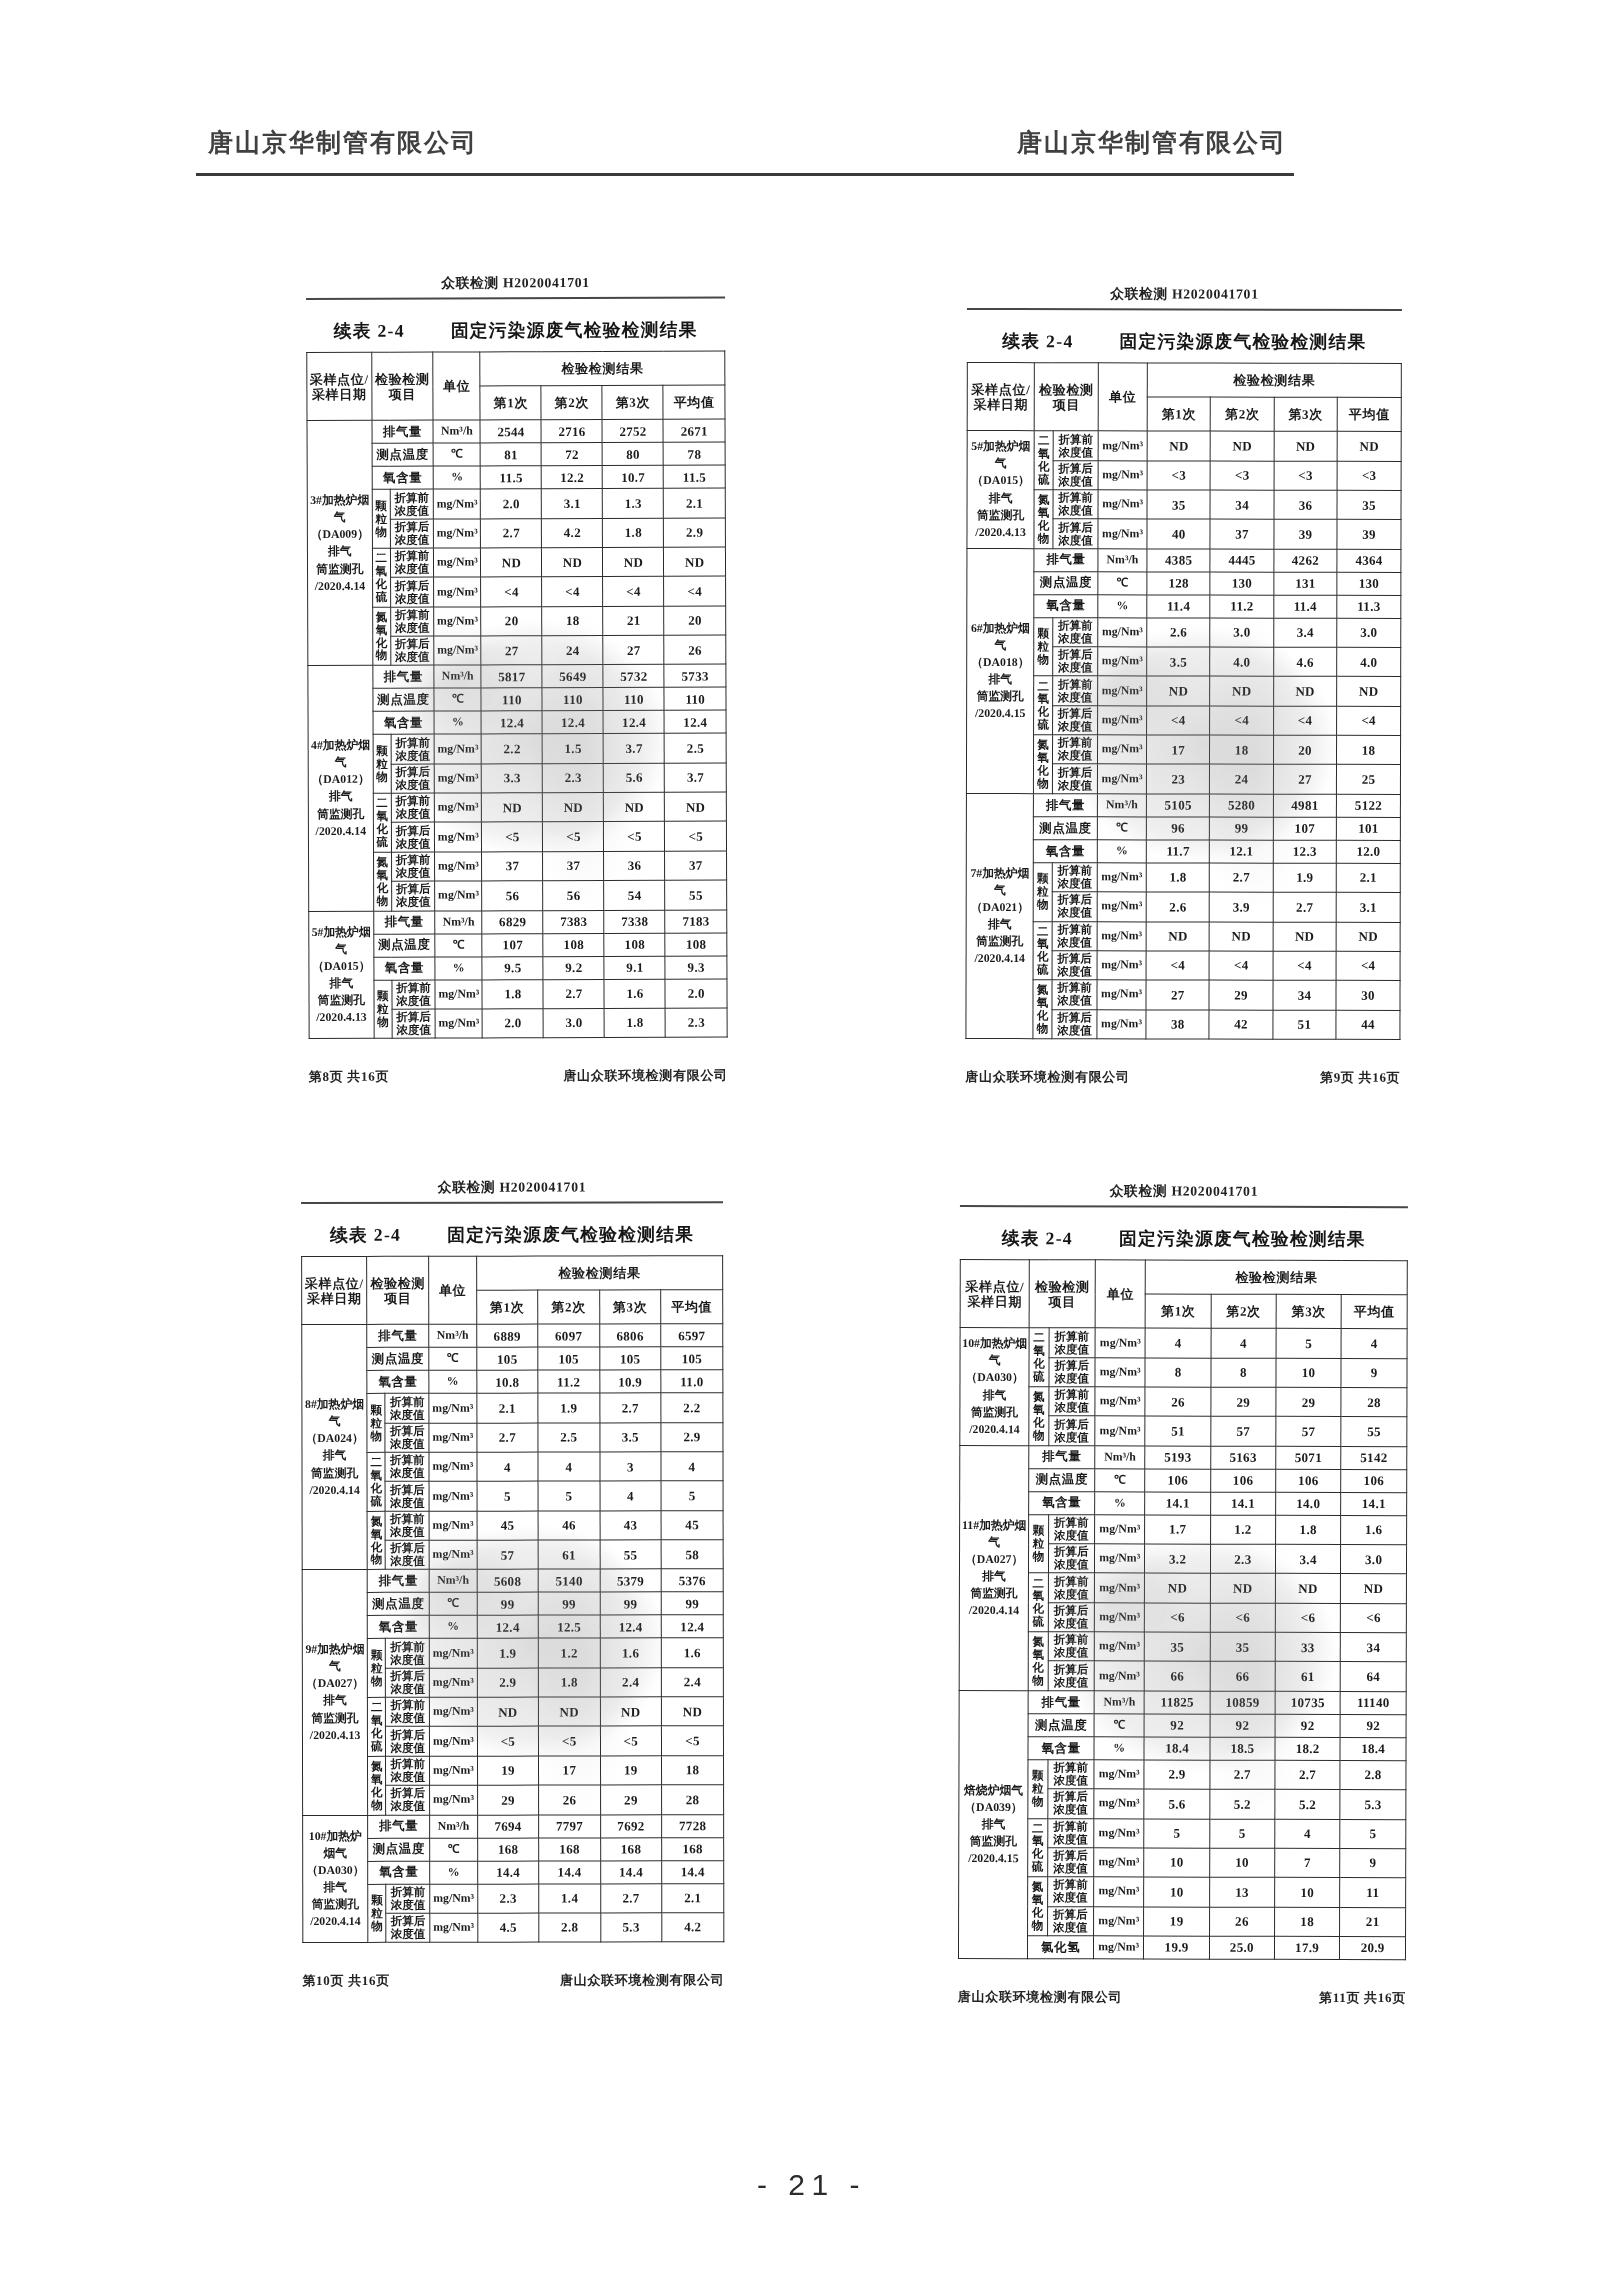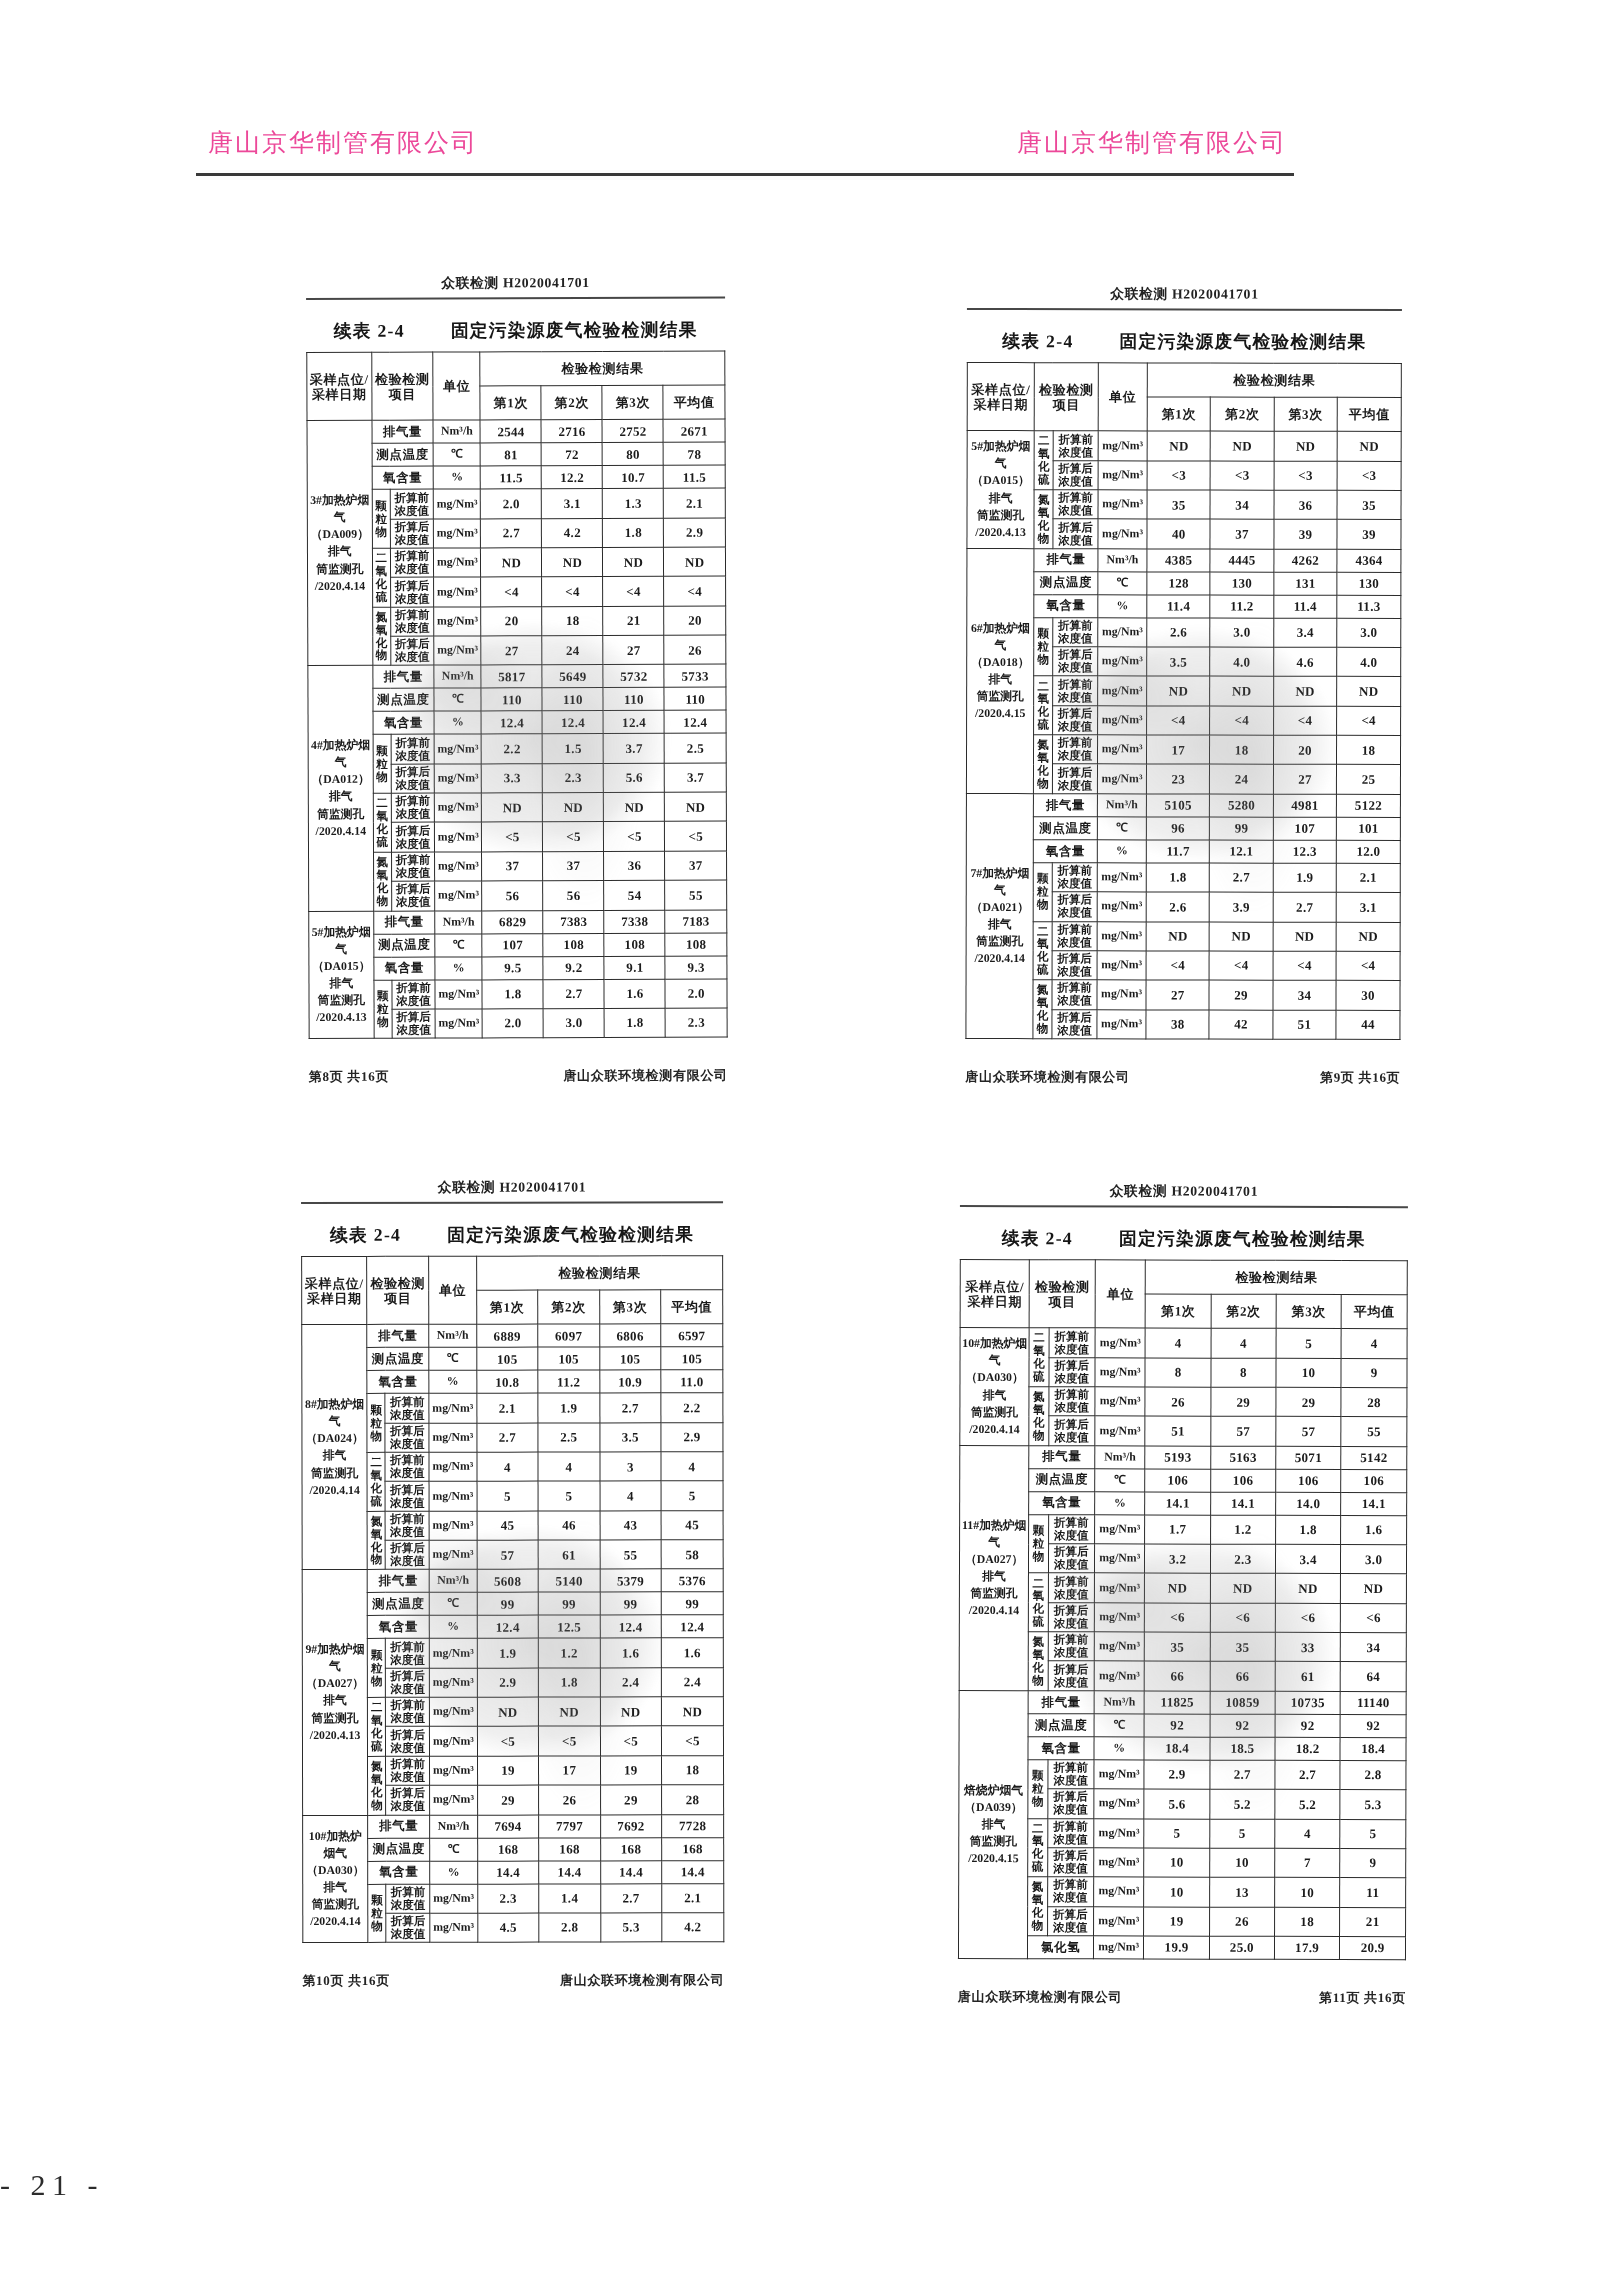--- a/index.html
+++ b/index.html
@@ -1,20 +1,20 @@
 <!DOCTYPE html>
 <html style="font-size:10.5px"><head>
 <meta charset="utf-8">
 <style>
   html,body{margin:0;padding:0;background:#e8e8e8;}
   .page{position:relative;width:1623px;height:2295px;background:#ffffff;overflow:hidden;
         font-family:"Liberation Serif",serif;color:#1c1c1c;}
   
   .hdr{position:absolute;left:208px;top:126px;width:1079px;display:flex;
-       justify-content:space-between;font-size:25px;font-weight:400;letter-spacing:2px;color:#ec4899;}
+       justify-content:space-between;font-size:25px;font-weight:700;letter-spacing:2px;color:#404040;}
   .hdr-rule{position:absolute;left:196px;top:173px;width:1098px;height:2.6px;background:#3a3a3a;}
   
   .scan{position:absolute;transform-origin:top left;}
   .scan .docref{font-size:13.7px;font-weight:700;text-align:center;letter-spacing:0.7px;
                 padding-bottom:4.6px;border-bottom:2px solid #474747;color:#222;}
   .scan .tt{margin-top:19.6px;display:flex;justify-content:center;gap:46px;
             font-size:17.7px;font-weight:800;letter-spacing:1.3px;color:#161616;}
   .scan table{width:100%;border-collapse:collapse;table-layout:fixed;margin-top:9.2px;}
   .scan th,.scan td{border:1.3px solid #2b2b2b;text-align:center;vertical-align:middle;
                     padding:1.3px 1.3px;font-weight:700;color:#1b1b1b;line-height:1.18;}
@@ -30,22 +30,22 @@
   .scan .ft{display:flex;justify-content:space-between;margin-top:29px;
             font-size:13px;font-weight:700;color:#242424;letter-spacing:0.7px;}
   
   .scan::after{content:"";position:absolute;left:0;top:39px;right:0;bottom:26px;pointer-events:none;
     background:
       radial-gradient(ellipse 190px 164px at 54% 57%, rgba(125,125,125,.26), rgba(125,125,125,.12) 58%, transparent 72%),
       radial-gradient(ellipse 111px 85px at 35% 49%, rgba(135,135,135,.16), transparent 70%),
       radial-gradient(ellipse 79px 196px at 66% 60%, rgba(140,140,140,.12), transparent 75%);
     filter:blur(2px);}
   
-  .pageno{position:absolute;left:0;top:2168px;width:100%;text-align:left;
-          font-size:30px;letter-spacing:6.5px;color:#2c2c2c;font-family:Liberation Serif, serif;}
+  .pageno{position:absolute;left:0;top:2168px;width:100%;text-align:center;
+          font-size:30px;letter-spacing:6.5px;color:#2c2c2c;font-family:Liberation Sans, sans-serif;}
 </style>
 </head>
 <body>
 
 <div class="page">
   <div class="hdr">
     <span>唐山京华制管有限公司</span>
     <span>唐山京华制管有限公司</span>
   </div>
   <div class="hdr-rule"></div>

